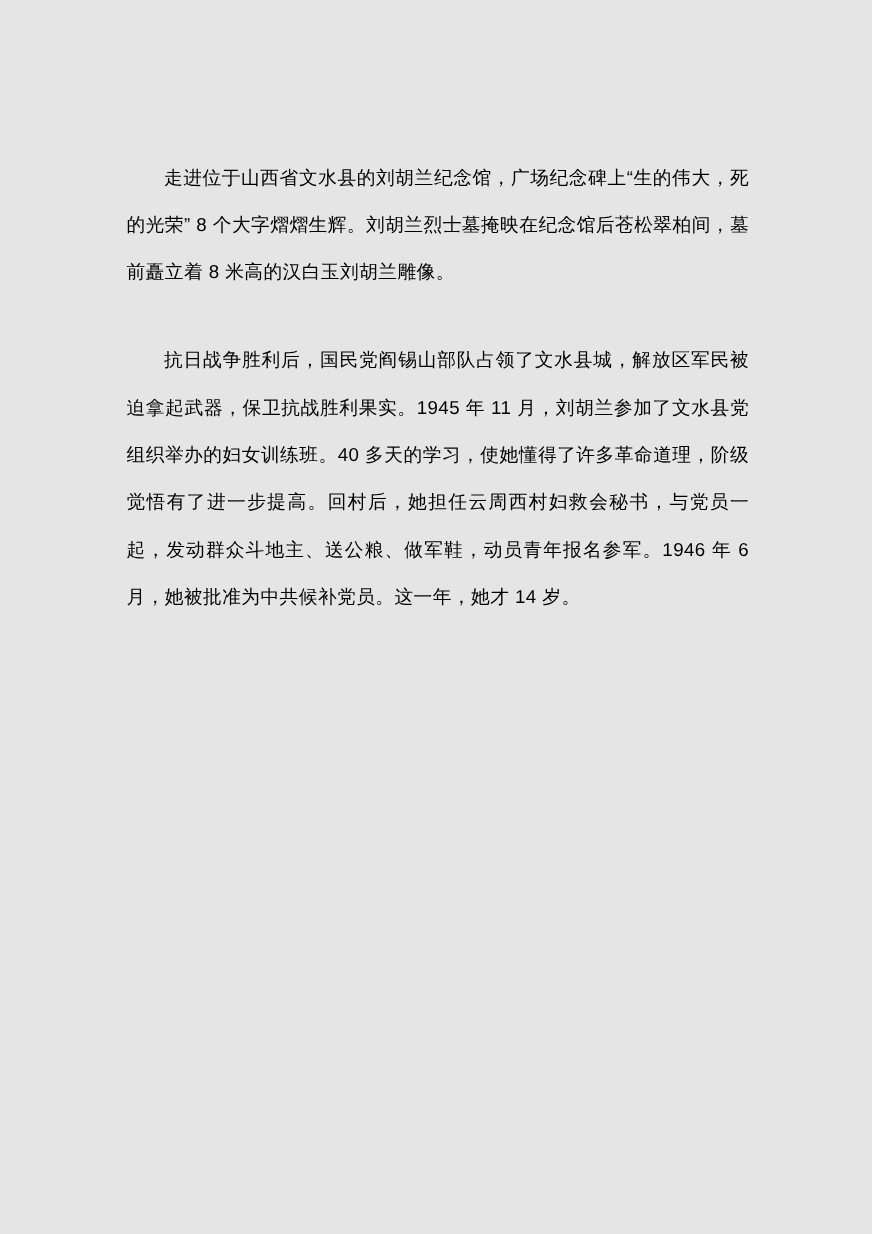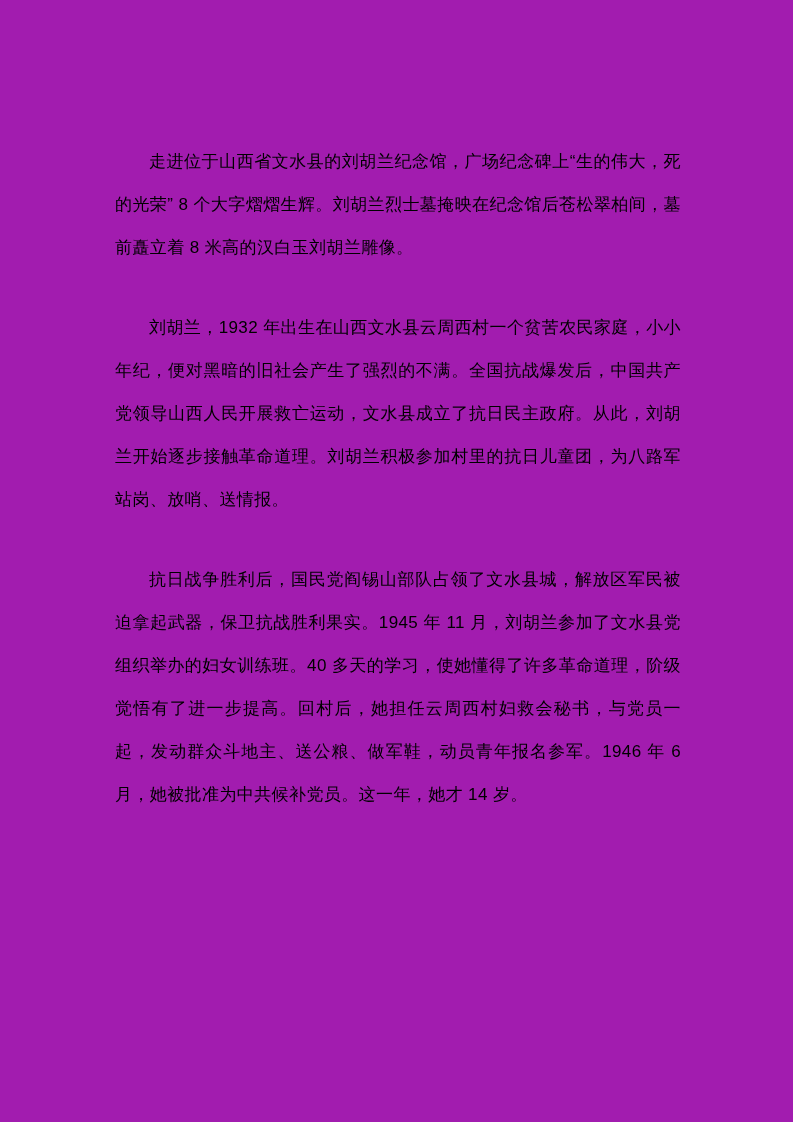--- a/index.html
+++ b/index.html
@@ -4,21 +4,21 @@
 <style>
   html, body {
     margin: 0;
     padding: 0;
     background: #ffffff;
   }
   .page {
     position: relative;
     width: 793px;
     height: 1122px;
-    background: #a21caf;
+    background: #e5e5e5;
     box-sizing: border-box;
     padding: 140px 112px 0 115px;
     font-family: "Liberation Sans", "DejaVu Sans", sans-serif;
     color: #000000;
     overflow: hidden;
   }
   .para {
     margin: 0 0 37px 0;
     font-size: 17px;
     line-height: 43px;
@@ -26,15 +26,14 @@
     text-align: justify;
     letter-spacing: 0.4px;
     word-break: break-all;
   }
 </style>
 </head>
 <body>
 
 <div class="page">
   <p class="para">走进位于山西省文水县的刘胡兰纪念馆，广场纪念碑上“生的伟大，死的光荣” 8 个大字熠熠生辉。刘胡兰烈士墓掩映在纪念馆后苍松翠柏间，墓前矗立着 8 米高的汉白玉刘胡兰雕像。</p>
-  <p class="para">刘胡兰，1932 年出生在山西文水县云周西村一个贫苦农民家庭，小小年纪，便对黑暗的旧社会产生了强烈的不满。全国抗战爆发后，中国共产党领导山西人民开展救亡运动，文水县成立了抗日民主政府。从此，刘胡兰开始逐步接触革命道理。刘胡兰积极参加村里的抗日儿童团，为八路军站岗、放哨、送情报。</p>
   <p class="para">抗日战争胜利后，国民党阎锡山部队占领了文水县城，解放区军民被迫拿起武器，保卫抗战胜利果实。1945 年 11 月，刘胡兰参加了文水县党组织举办的妇女训练班。40 多天的学习，使她懂得了许多革命道理，阶级觉悟有了进一步提高。回村后，她担任云周西村妇救会秘书，与党员一起，发动群众斗地主、送公粮、做军鞋，动员青年报名参军。1946 年 6 月，她被批准为中共候补党员。这一年，她才 14 岁。</p>
 </div>
 
 </body></html>

